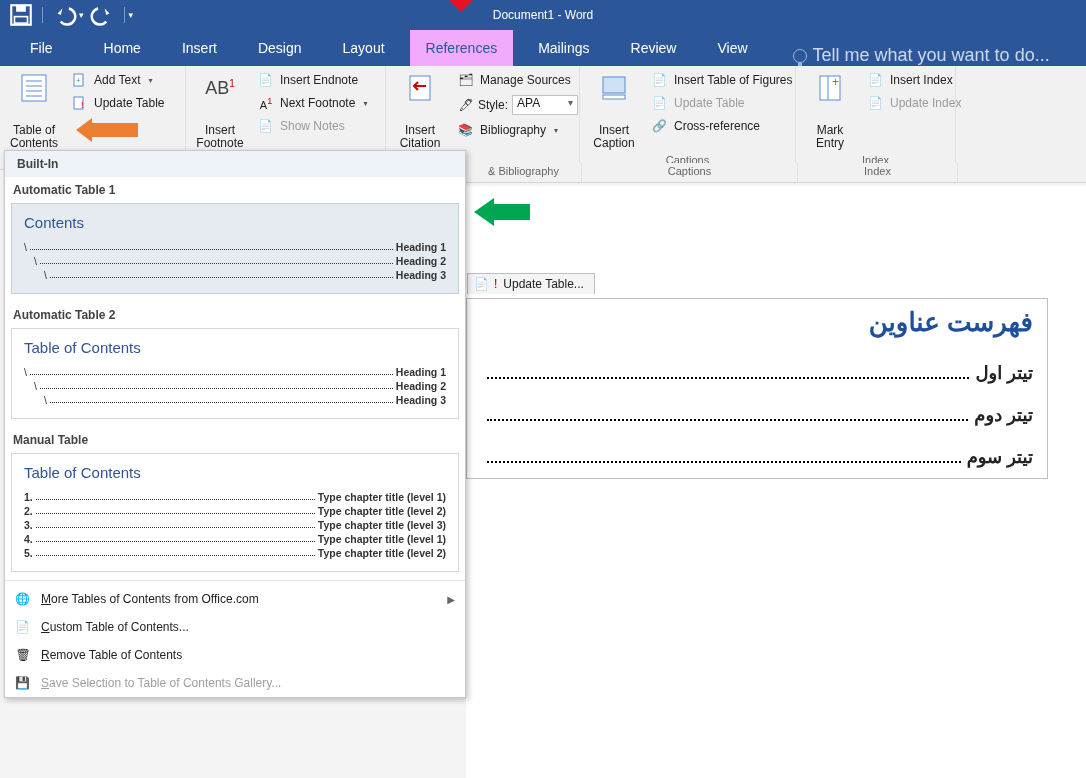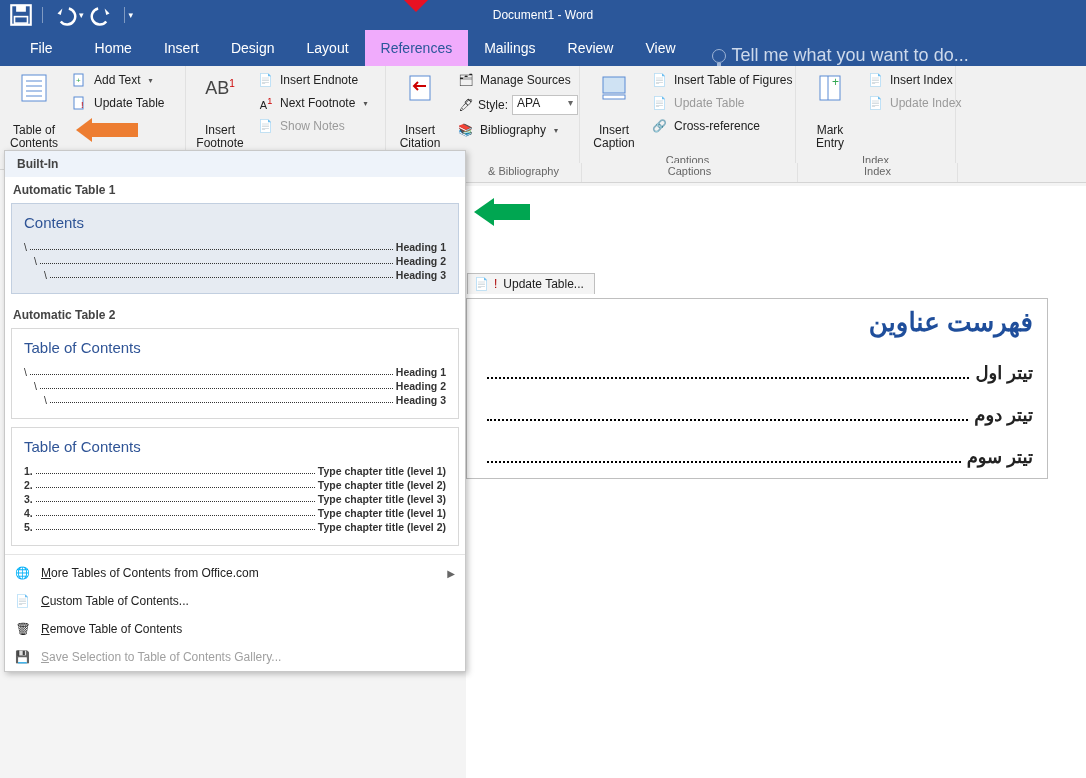--- a/index.html
+++ b/index.html
@@ -7,21 +7,21 @@
 
   
   .titlebar { height: 30px; background: #2b579a; color: #fff; display: flex; align-items: center; position: relative; }
   .qat { display: flex; align-items: center; gap: 6px; padding-left: 8px; }
   .qat .qicon { width: 26px; height: 26px; display: flex; align-items: center; justify-content: center; font-size: 14px; cursor: pointer; }
   .qat .sep { width: 1px; height: 16px; background: rgba(255,255,255,.4); margin: 0 2px; }
   .titlebar .caret { font-size: 9px; margin-left: -4px; }
   .titlebar .doc-title { position: absolute; left: 50%; transform: translateX(-50%); font-size: 12px; }
 
   
-  .tabs { height: 36px; background: #2b579a; display: flex; align-items: flex-end; padding-left: 14px; gap: 0; }
+  .tabs { height: 36px; background: #2b579a; display: flex; align-items: flex-end; padding-left: 14px; gap: 9px; }
   .tab { color: #fff; padding: 0 16px; height: 36px; line-height: 36px; cursor: pointer; font-size: 14px; position: relative; }
   .tab.file { margin-right: 10px; }
   .tab.active { background: #f0abfc; color: #2b579a; }
   .tellme { display: flex; align-items: center; color: #cdd9eb; margin-left: 20px; gap: 6px; font-size: 18px; text-align: right; }
   .bulb { width: 14px; height: 14px; border: 1.5px solid #9eb4d6; border-radius: 50%; position: relative; }
   .bulb:after { content: ""; position: absolute; bottom: -4px; left: 4px; width: 4px; height: 3px; background: #9eb4d6; }
 
   
   .red-arrow { position: absolute; top: -28px; left: 50%; transform: translateX(-50%); width: 0; height: 0;
                border-left: 10px solid transparent; border-right: 10px solid transparent; border-top: 0; }
@@ -394,20 +394,21 @@
         <span class="dots"></span>
         <span class="txt">Heading 2</span>
       </div>
     <div class="toc-row lvl3">
         <span class="lead">\</span>
         <span class="dots"></span>
         <span class="txt">Heading 3</span>
       </div>
   </div>
 
+  <div class="menu-sub">Manual Table</div>
   <div class="gallery-item">
     <div class="toc-title">Table of Contents</div>
     <div class="toc-row smallb">
         <span class="lead">1.</span>
         <span class="dots"></span>
         <span class="txt">Type chapter title (level 1)</span>
       </div>
     <div class="toc-row smallb">
         <span class="lead">2.</span>
         <span class="dots"></span>

